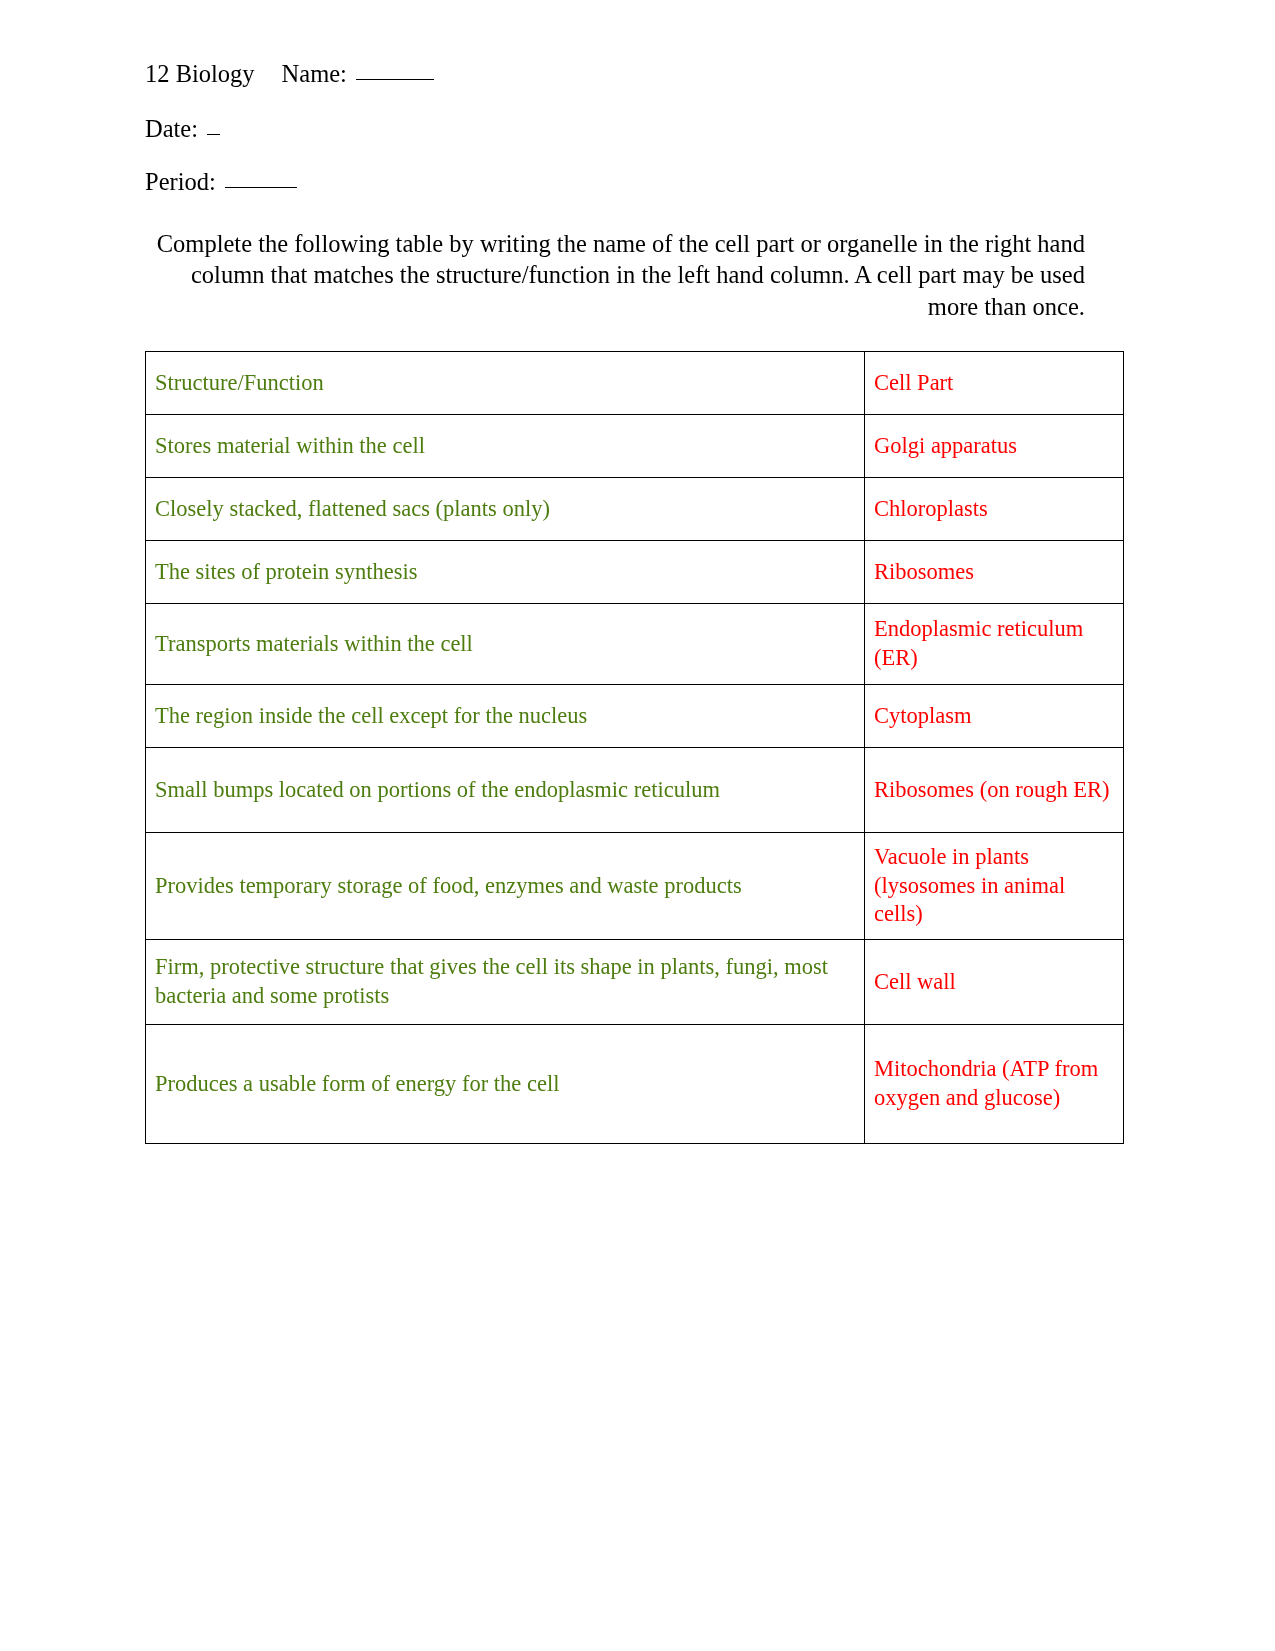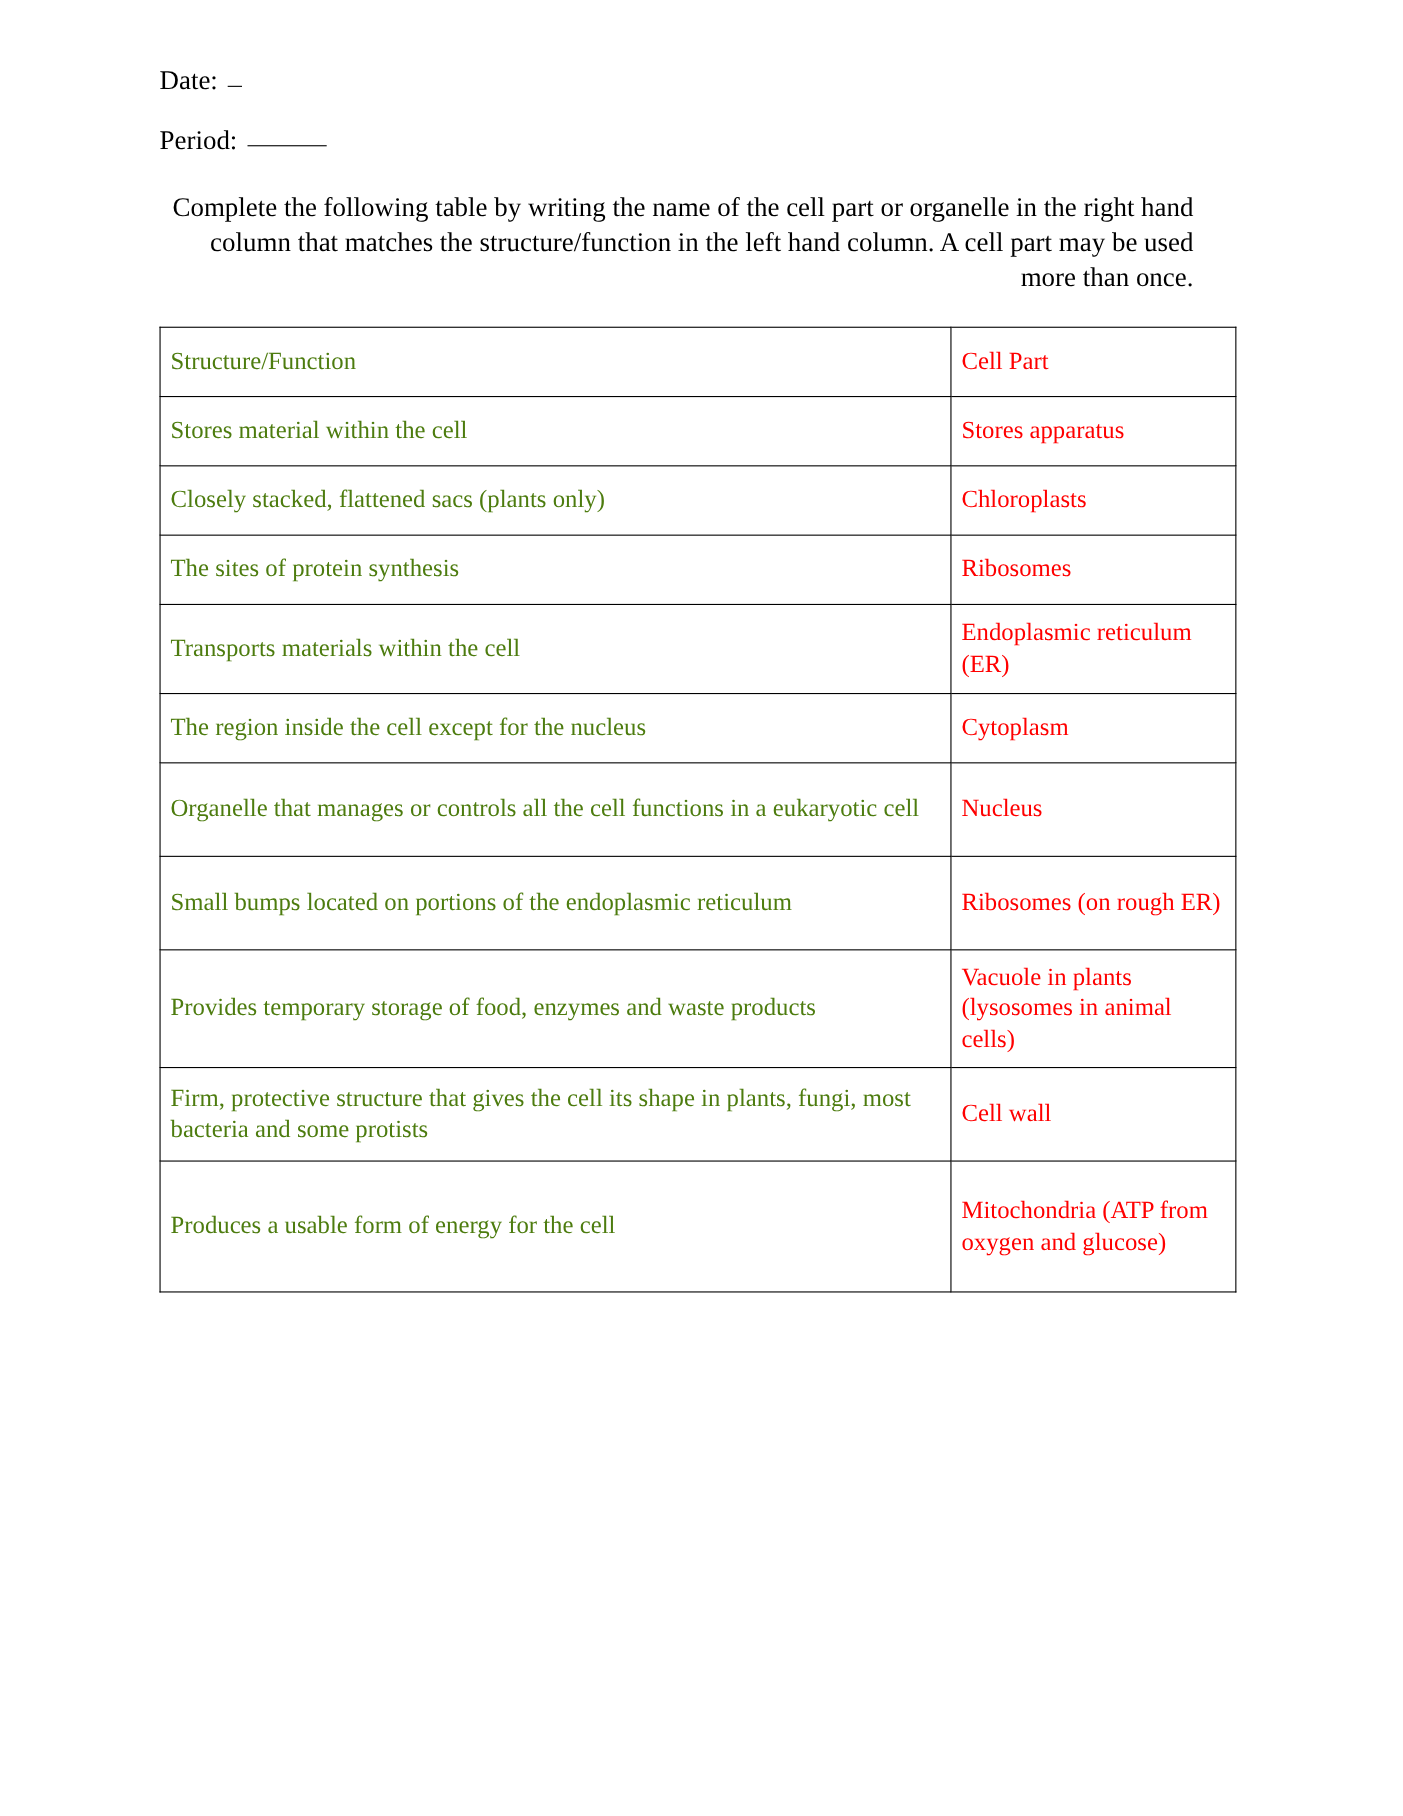--- a/index.html
+++ b/index.html
@@ -109,20 +109,23 @@
   tr.r-10 td { height: 88px; }
   tr.r-11 td { height: 66px; }
   tr.r-12 td { height: 100px; }
 </style>
 </head>
 <body>
 
 <div class="page">
   <div class="content">
 
+    <div class="hdr-line first">
+      <span>12 Biology</span><span class="gap-wide"></span><span>Name:</span><span class="gap-small"></span><span class="blank-line blank-name"></span>
+    </div>
 
     <div class="hdr-line">
       <span>Date:</span><span class="gap-small"></span><span class="blank-line blank-date"></span>
     </div>
 
     <div class="hdr-line">
       <span>Period:</span><span class="gap-small"></span><span class="blank-line blank-period"></span>
     </div>
 
 
@@ -133,41 +136,37 @@
         <col class="col-structure">
         <col class="col-cellpart">
       </colgroup>
       <tbody>
         <tr class="r-head">
           <td class="cell-structure">Structure/Function</td>
           <td class="cell-answer">Cell Part</td>
         </tr>
         <tr class="r-1">
           <td class="cell-structure">Stores material within the cell</td>
-          <td class="cell-answer">Stores apparatus</td>
+          <td class="cell-answer">Golgi apparatus</td>
         </tr>
         <tr class="r-2">
           <td class="cell-structure">Closely stacked, flattened sacs (plants only)</td>
           <td class="cell-answer">Chloroplasts</td>
         </tr>
         <tr class="r-3">
           <td class="cell-structure">The sites of protein synthesis</td>
           <td class="cell-answer">Ribosomes</td>
         </tr>
         <tr class="r-4">
           <td class="cell-structure">Transports materials within the cell</td>
           <td class="cell-answer">Endoplasmic reticulum (ER)</td>
         </tr>
         <tr class="r-5">
           <td class="cell-structure">The region inside the cell except for the nucleus</td>
           <td class="cell-answer">Cytoplasm</td>
-        </tr>
-        <tr class="r-6">
-          <td class="cell-structure">Organelle that manages or controls all the cell functions in a eukaryotic cell</td>
-          <td class="cell-answer">Nucleus</td>
         </tr>
         <tr class="r-9">
           <td class="cell-structure">Small bumps located on portions of the endoplasmic reticulum</td>
           <td class="cell-answer">Ribosomes (on rough ER)</td>
         </tr>
         <tr class="r-10">
           <td class="cell-structure">Provides temporary storage of food, enzymes and waste products</td>
           <td class="cell-answer">Vacuole in plants (lysosomes in animal cells)</td>
         </tr>
         <tr class="r-11">

